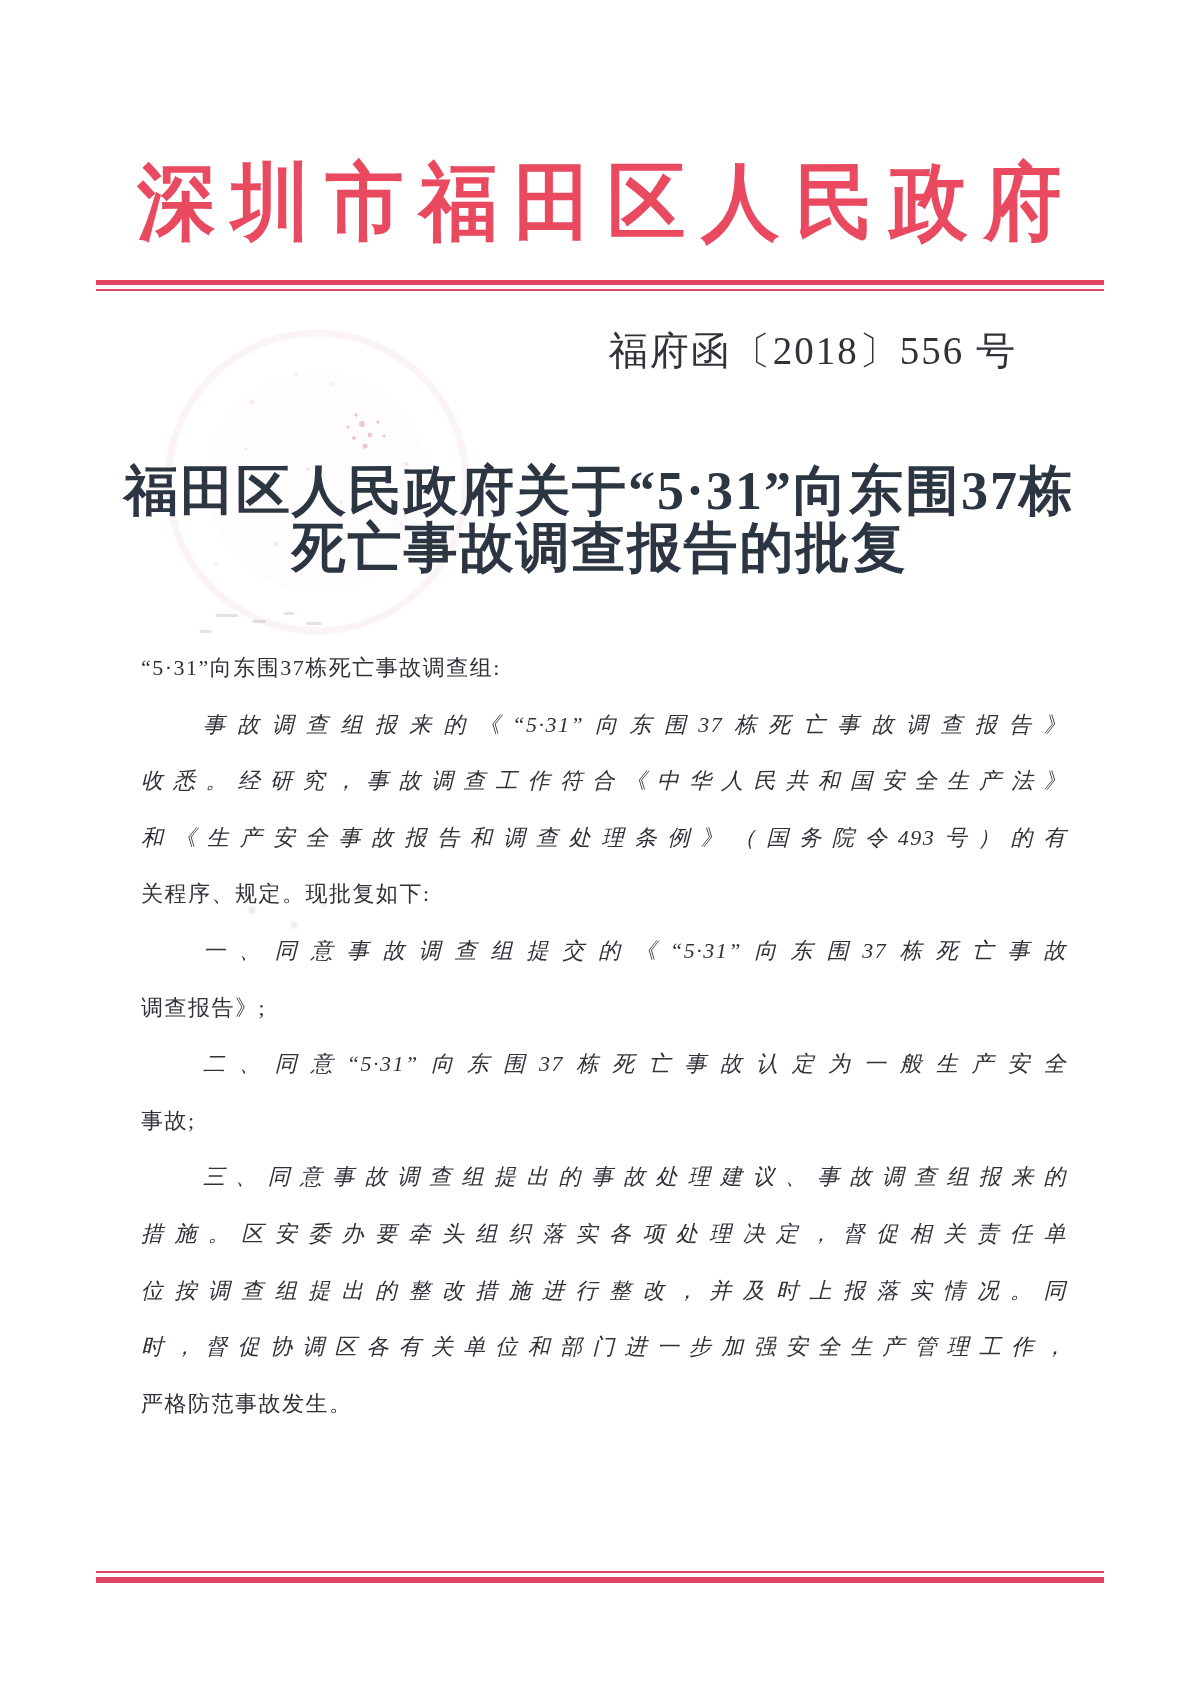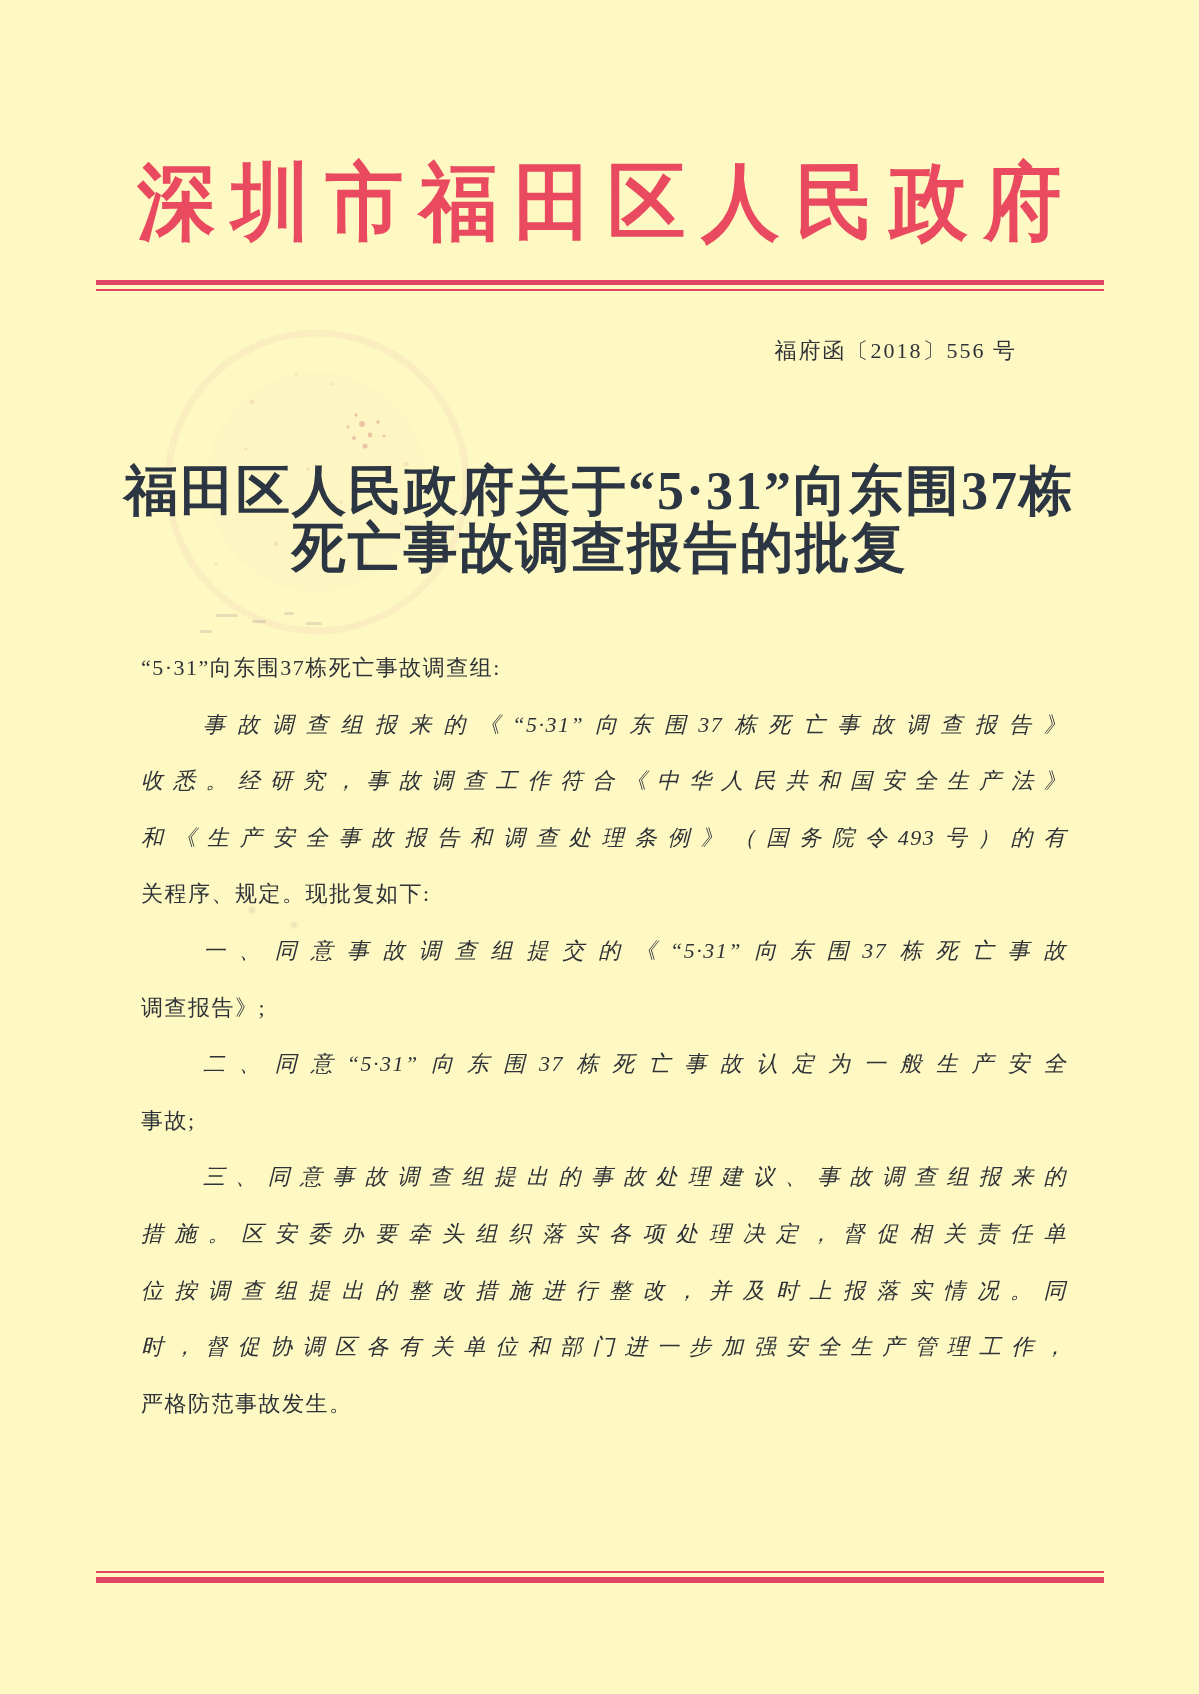--- a/index.html
+++ b/index.html
@@ -1,20 +1,20 @@
 <!DOCTYPE html>
 <html style="--header-red: #ea4a5f; --rule-red: #e04663; --title-ink: #2c3642; --ink: #2f3338;"><head>
 <meta charset="utf-8">
 <style>
   html,body{margin:0;padding:0;background:#888;}
   .page{
     position:relative;
     width:1199px;height:1694px;
     margin:0 auto;
-    background:#fef9c3;
+    background:#ffffff;
     overflow:hidden;
     font-family:"Liberation Serif", serif;
   }
   
   .letterhead{
     position:absolute;top:148px;left:0;right:0;
     text-align:center;
     font-size:78px;font-weight:700;
     letter-spacing:16px;text-indent:16px;
     color:var(--header-red,#ea4a5f);
@@ -23,24 +23,23 @@
     white-space:nowrap;
   }
   .rule{position:absolute;left:96px;right:95px;}
   .rule-top-thick{top:280px;height:5px;background:var(--rule-red,#e04663);}
   .rule-top-thin{top:289px;height:2px;background:var(--rule-red,#e04663);}
   .rule-bottom-thin{top:1571px;height:2px;background:var(--rule-red,#e04663);}
   .rule-bottom-thick{top:1577px;height:6px;background:var(--rule-red,#e04663);}
   
   .doc-number{
     position:absolute;top:324px;right:182px;
-    font-size:22px;letter-spacing:2px;
+    font-size:39px;letter-spacing:2px;
     color:var(--ink,#2f3338);
     white-space:nowrap;
-    margin-top:12px;
   }
   
   .seal{position:absolute;left:156px;top:314px;width:322px;height:344px;pointer-events:none;}
   .smudge{
     position:absolute;left:228px;top:890px;width:120px;height:50px;
     background:
       radial-gradient(circle at 20% 40%, rgba(140,135,140,.18) 0 3px, transparent 4px),
       radial-gradient(circle at 55% 70%, rgba(160,120,130,.15) 0 3px, transparent 4px),
       radial-gradient(circle at 80% 30%, rgba(140,135,140,.14) 0 2px, transparent 3px);
     filter:blur(1px);

